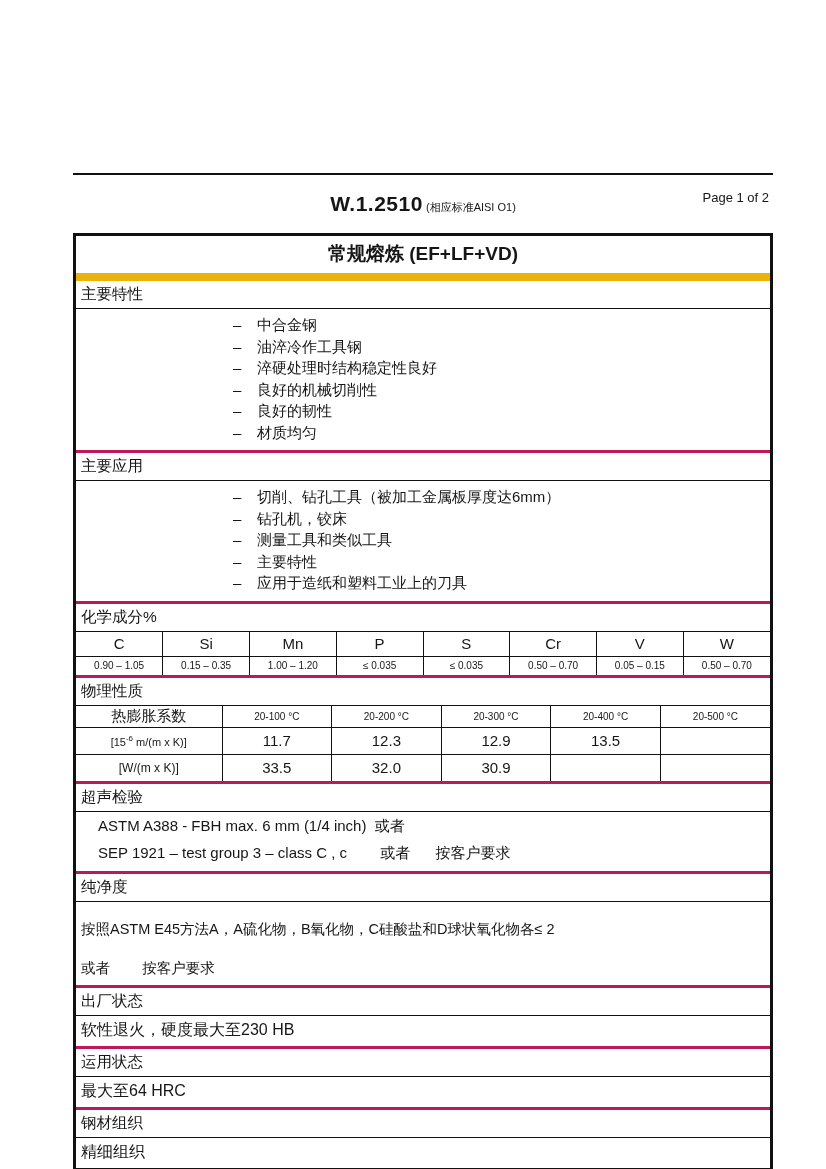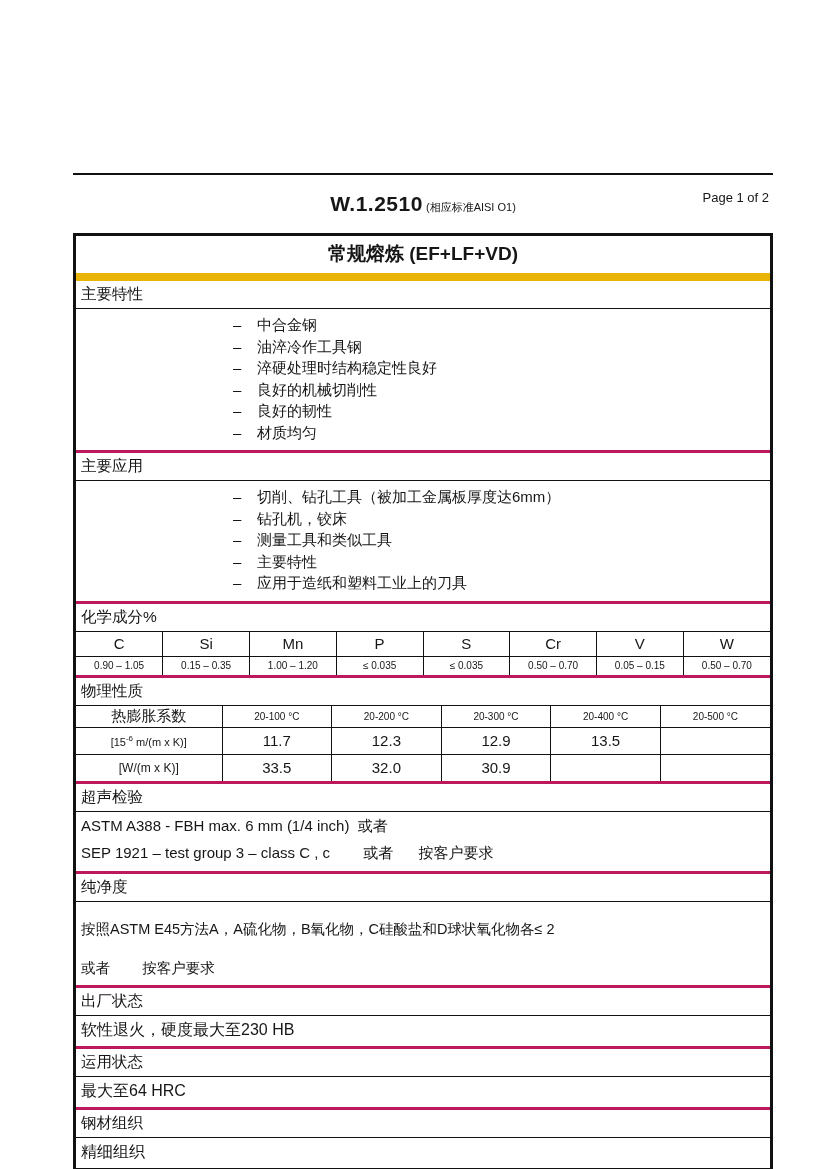--- a/index.html
+++ b/index.html
@@ -30,21 +30,21 @@
   td:last-child{border-right:none;}
   .chem td{text-align:center;}
   .chem .hdr td{font-size:15px;height:24px;}
   .chem .val td{font-size:10px;height:18px;border-radius:12px;}
   .phys td{text-align:center;}
   .phys .lblcell{font-size:15px;}
   .phys .unitcell{font-size:11px;}
   .phys .tmp{font-size:10px;height:21px;margin-left:20px;}
   .phys .num{font-size:15px;height:26px;}
   .phys .unit2{font-size:12px;}
-  .textline{font-size:15px;line-height:23px;padding:2px 5px;white-space:pre-wrap;}
+  .textline{font-size:15px;line-height:23px;padding:2px 22px;white-space:pre-wrap;}
   .textline-sm{font-size:14.5px;line-height:21px;padding:1px 5px;white-space:pre-wrap;margin-top:16px;}
   .single{font-size:16px;padding:4px 5px 5px;white-space:pre-wrap;}
   .pad-b{padding-bottom:5px;}
   sup{font-size:8px;}
 </style>
 </head>
 <body>
 
 <div class="content">
 

